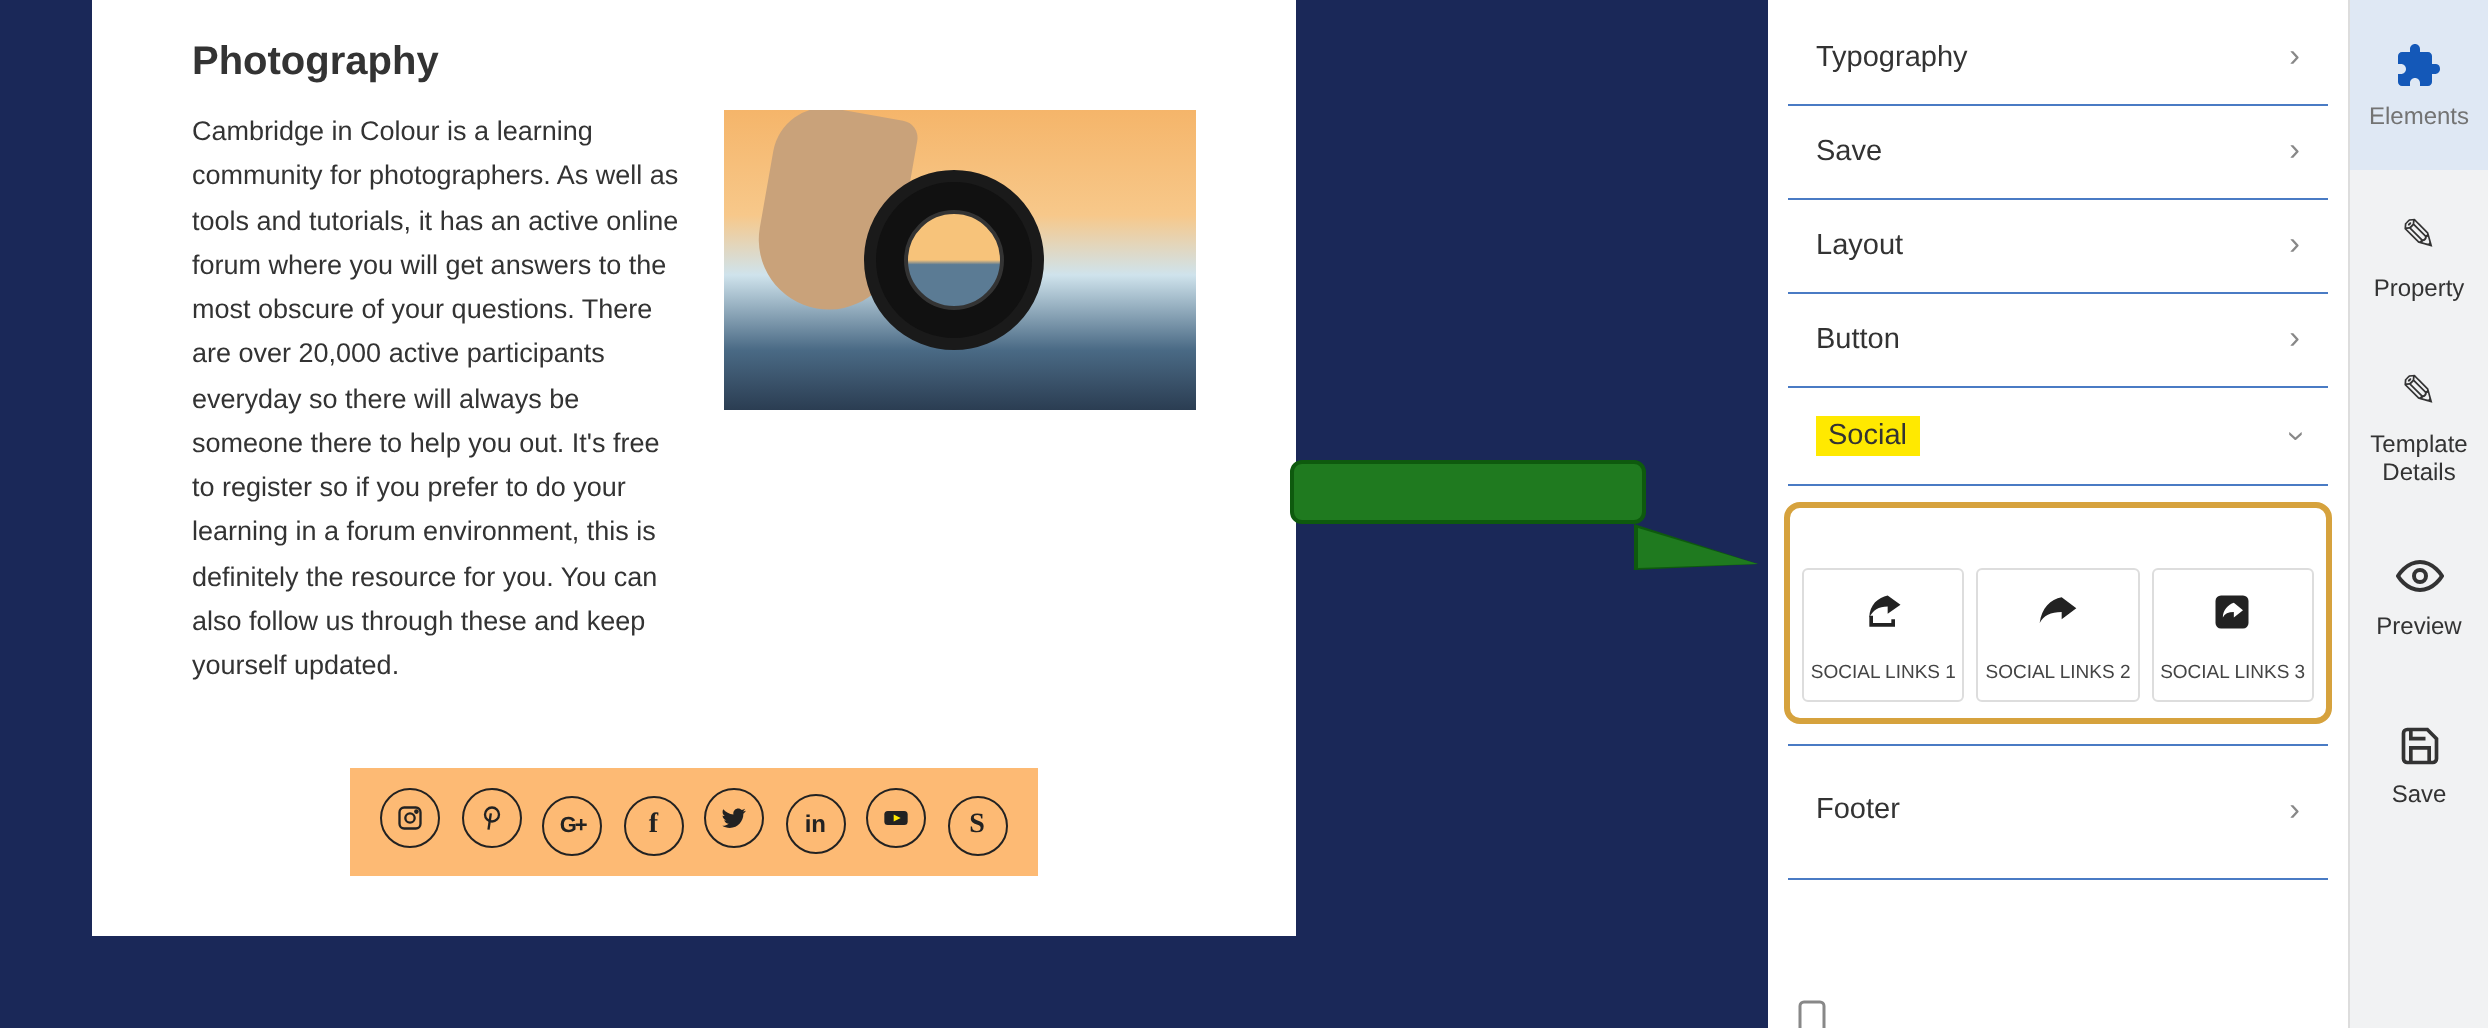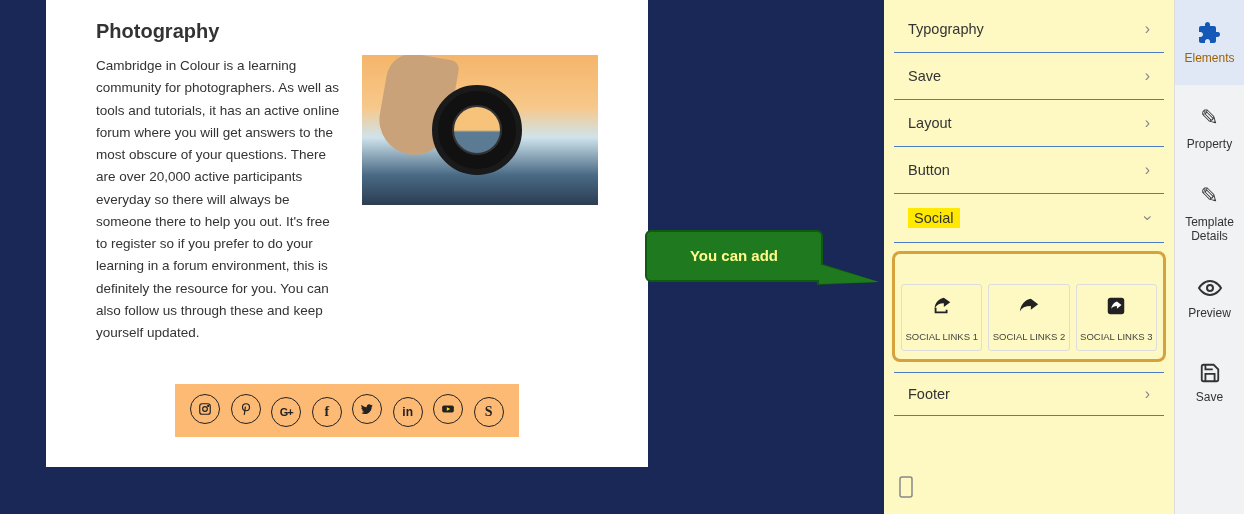--- a/index.html
+++ b/index.html
@@ -102,21 +102,21 @@
   }
   .callout-arrow::before{
     content:""; position:absolute; left:-62px; top:-20px;
     border-top: 20px solid transparent;
     border-bottom: 3px solid transparent;
     border-left: 62px solid #0e5a0e;
     z-index:-1;
   }
 
   
-  .panel { width: 290px; background: #fef9c3; padding: 6px 0 0 0; height: 514px; overflow:hidden; }
+  .panel { width: 290px; background: #ffffff; padding: 6px 0 0 0; height: 514px; overflow:hidden; }
   .panel-section {
     padding: 14px 14px;
     border-bottom: 1px solid #4a7bc4;
     display: flex; justify-content: space-between; align-items: center;
     cursor: pointer;
     font-size: 14.5px;
     color: #333;
     margin: 0 10px;
   }
   .panel-section.highlight .label-wrap { background: #ffe900; padding: 2px 6px; }
@@ -136,43 +136,43 @@
     text-align: center;
     padding: 10px 0 8px 0;
     cursor: pointer;
     font-size: 9.5px;
     color: #444;
     margin-top: 22px;
   }
   .social-tile .tile-icon { font-size: 22px; color:#222; display:block; margin-bottom:8px; }
 
   .footer-section {
-    padding: 12px 14px;
+    padding: 24px 14px;
     border-top: 1px solid #4a7bc4;
     border-bottom: 1px solid #4a7bc4;
-    display: flex; justify-content: space-between; align-items: center;
+    display: flex; justify-content: space-between; 
     cursor: pointer;
     font-size: 14.5px;
     color: #333;
     margin: 0 10px 20px 10px;
   }
 
   
   .toolbar { width: 70px; background: #f1f2f3; border-left:1px solid #ddd; display:flex; flex-direction:column; }
   .tool {
     height: 85px;
     display:flex; flex-direction:column; align-items:center; justify-content:center;
     gap: 6px;
     font-size: 12px;
     color: #333;
     cursor:pointer;
     text-align:center;
     padding: 0 4px;
   }
-  .tool.active { background:#dfe8f4; color:#a16207; }
+  .tool.active { background:#dfe8f4; color:#737373; }
   .tool .t-icon { font-size: 22px; }
   .tool.active .t-icon { color:#1458b8; }
 
   svg { display:block; }
 </style>
 </head>
 <body>
 
 <div class="canvas-area">
   <div class="content-card">
@@ -218,21 +218,20 @@
               <rect x="2" y="6" width="20" height="12" rx="3" fill="currentColor"></rect>
               <path d="M10 9 L16 12 L10 15 Z" fill="#ffe900"></path>
             </svg>
         </span>
         <span class="social-icon-btn" style="font-family:Georgia,serif;">S</span>
       </div>
     </div>
   </div>
 
   <div class="callout">
-    <div>You can add</div>
     <div class="callout-arrow"></div>
   </div>
 </div>
 
 <div class="panel">
   <div class="panel-section">
     <span>Typography</span>
     <span class="chev">›</span>
   </div>
   <div class="panel-section">

